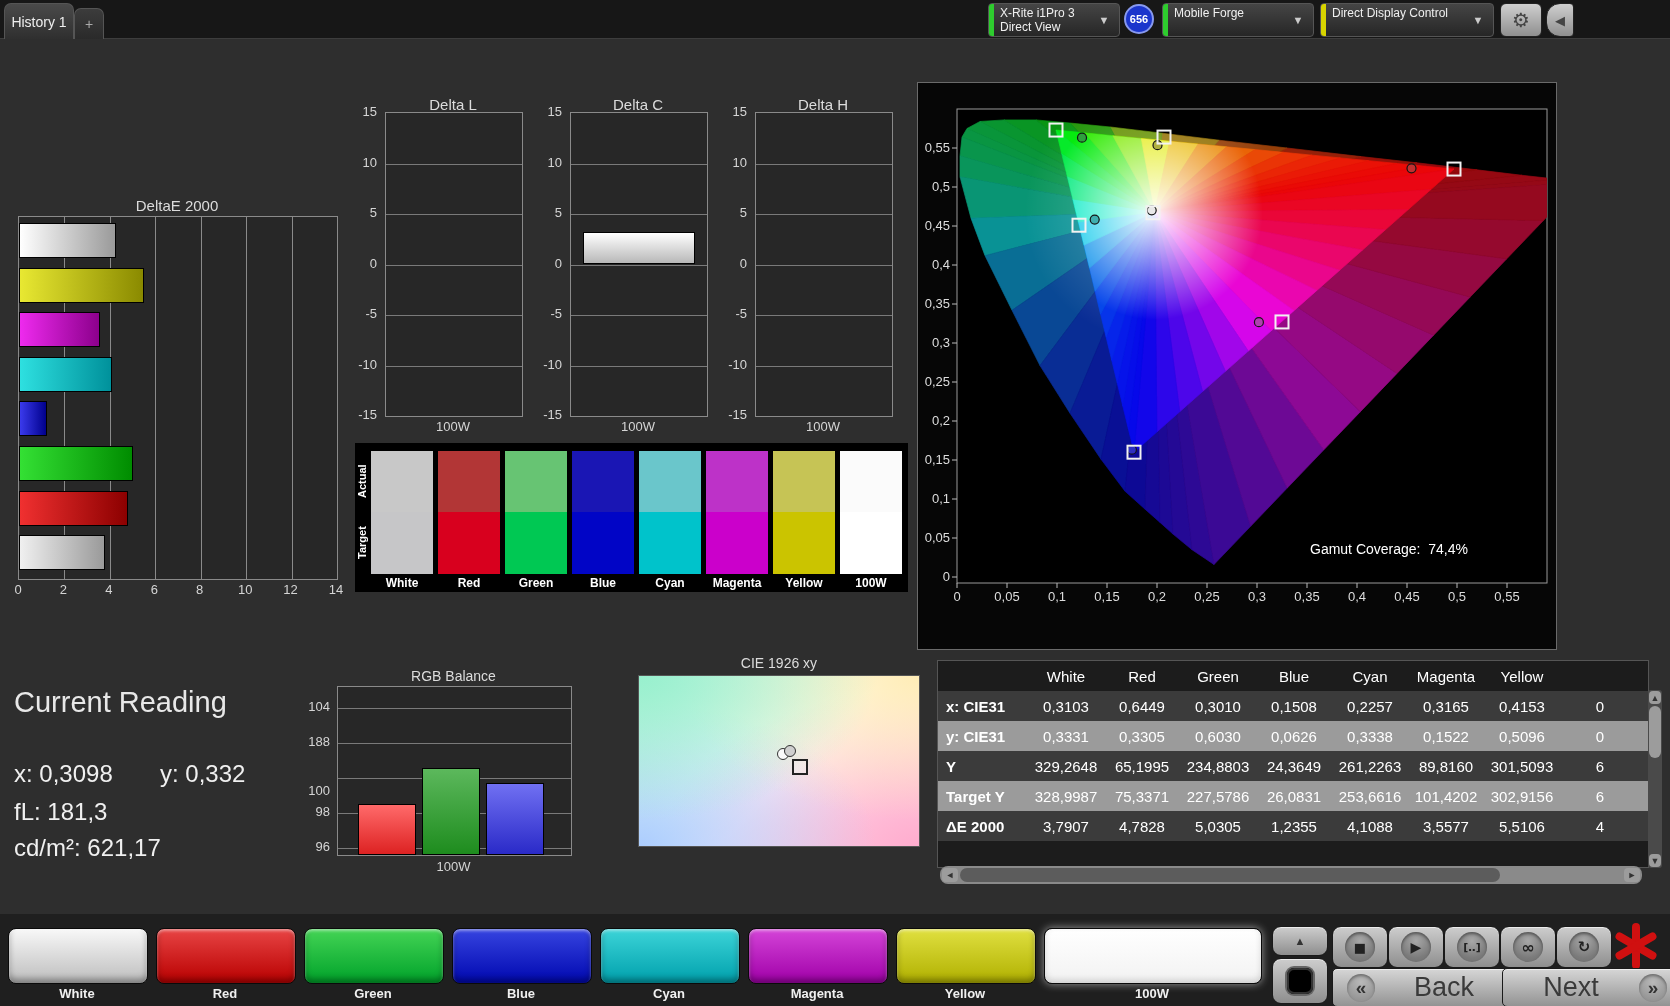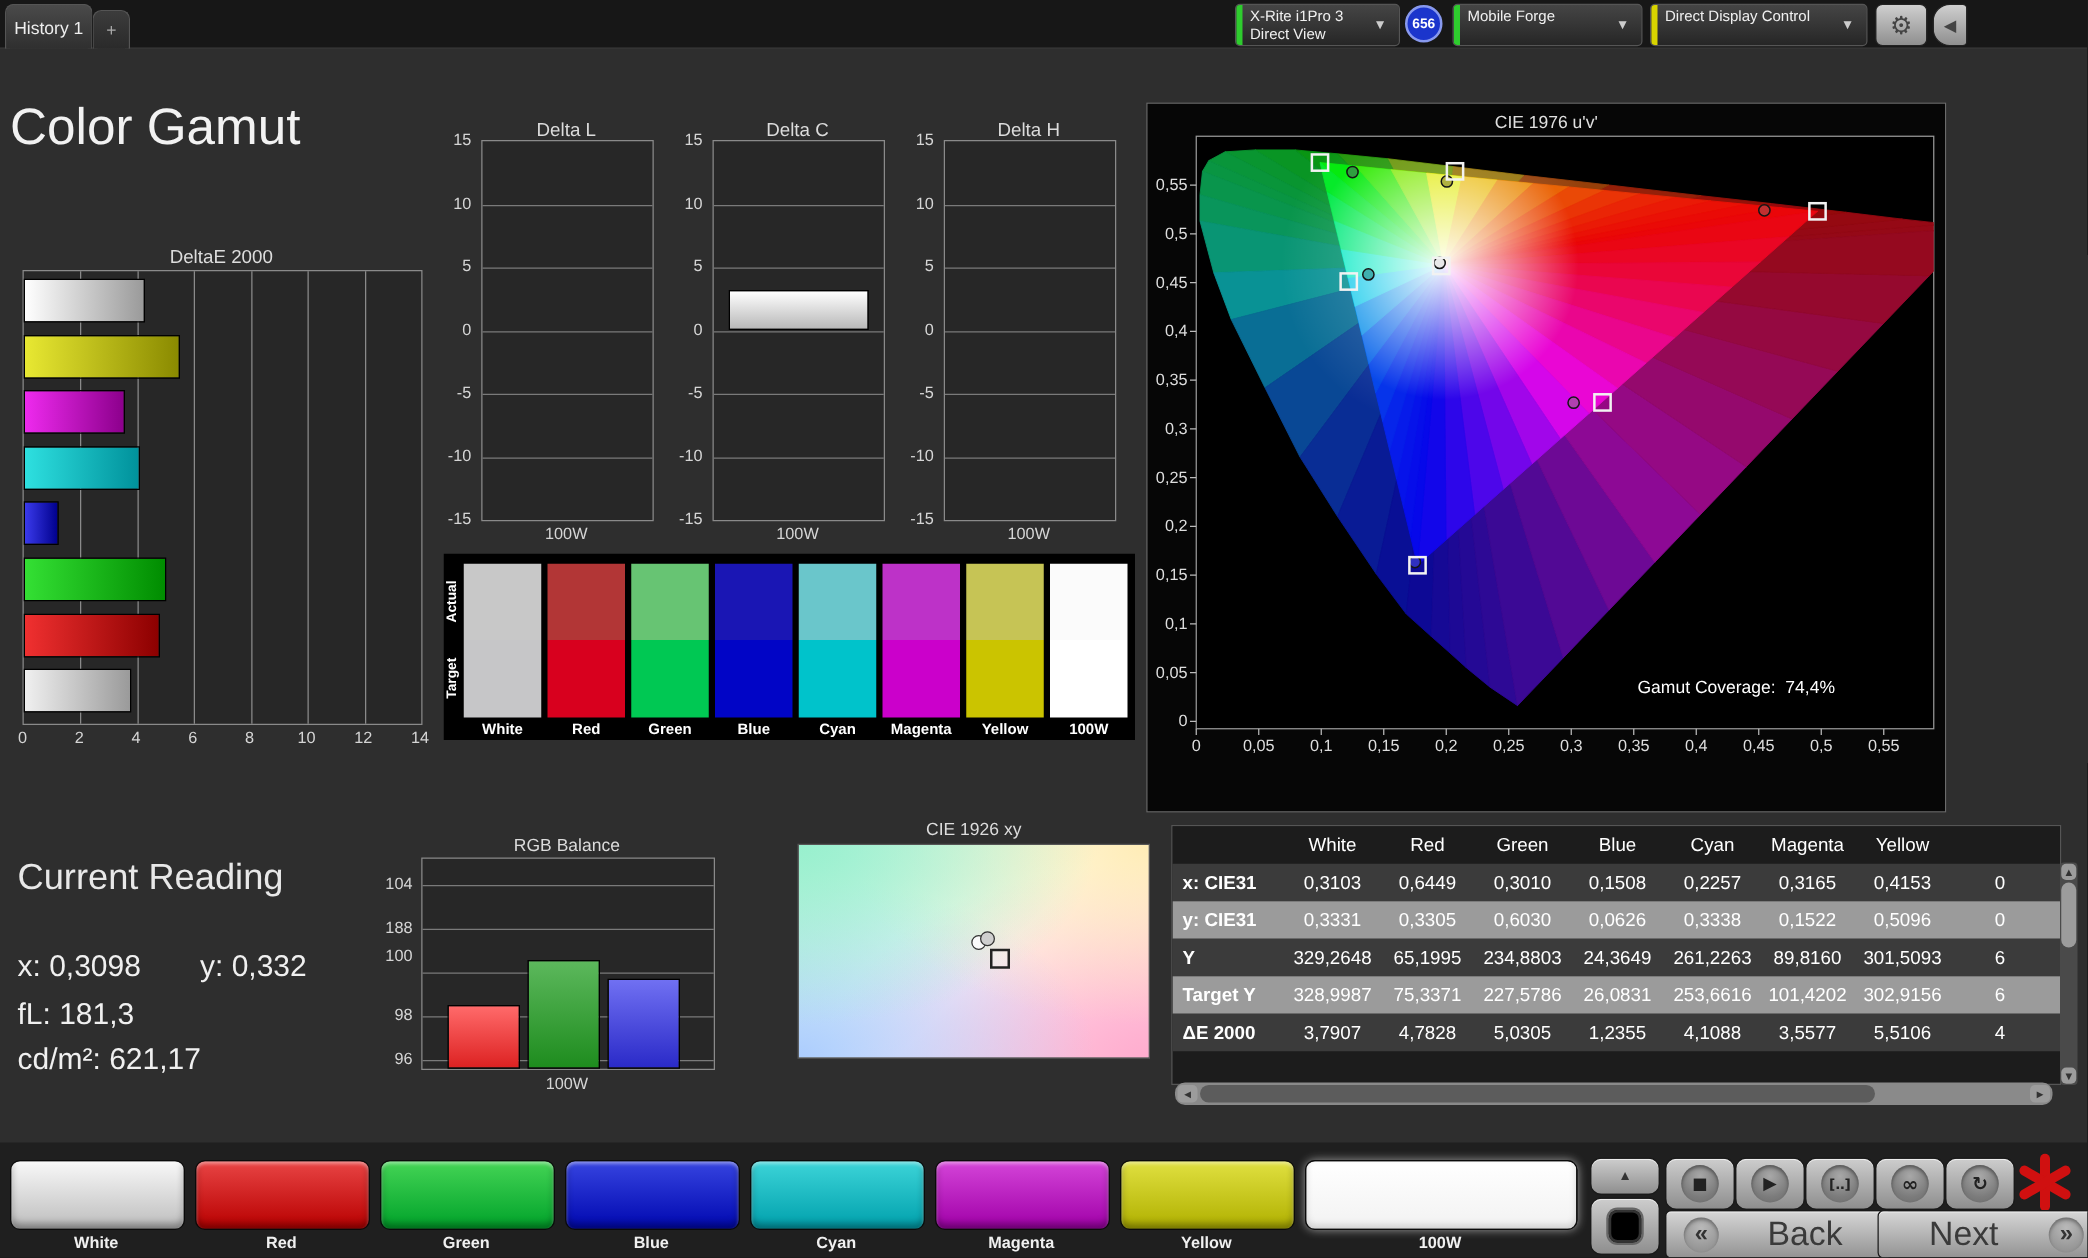--- a/index.html
+++ b/index.html
@@ -120,21 +120,20 @@
       <div class="dropcaret">▼</div>
     </div>
     <div class="topbtn" style="left:1500px;width:40px;">
       <span style="font-family:'DejaVu Sans',sans-serif;font-size:20px;">⚙</span>
     </div>
     <div class="topbtn" style="left:1546px;width:26px;border-radius:14px 4px 4px 14px;">
       <span style="font-size:13px;">◀</span>
     </div>
   </div>
 
-  <div class="abs" style="left:8px;top:78px;font-size:41px;color:#f2f2f2;">Color Gamut</div>
 
   <div class="ctitle" style="left:18px;top:197px;width:318px;">DeltaE 2000</div>
   <div class="plot" id="deltae-plot" style="left:18px;top:216px;width:318px;height:362px;">
       <div class="grid-v" style="left: 45.4286px;"></div>
       <div class="grid-v" style="left: 90.8571px;"></div>
       <div class="grid-v" style="left: 136.286px;"></div>
       <div class="grid-v" style="left: 181.714px;"></div>
       <div class="grid-v" style="left: 227.143px;"></div>
       <div class="grid-v" style="left: 272.571px;"></div>
       <div class="hbar" style="top: 6px; height: 35px; width: 96.7629px; background: linear-gradient(to right, rgb(255, 255, 255), rgb(154, 154, 154));"></div>
@@ -236,21 +235,20 @@
       <div class="sw-lab" style="left: 351px; top: 133px; width: 62px;">Magenta</div>
       <div class="sw" style="left: 418px; top: 8px; width: 62px; height: 61px; background: rgb(198, 196, 85);"></div>
       <div class="sw" style="left: 418px; top: 69px; width: 62px; height: 62px; background: rgb(203, 196, 0);"></div>
       <div class="sw-lab" style="left: 418px; top: 133px; width: 62px;">Yellow</div>
       <div class="sw" style="left: 485px; top: 8px; width: 62px; height: 61px; background: rgb(251, 251, 251);"></div>
       <div class="sw" style="left: 485px; top: 69px; width: 62px; height: 62px; background: rgb(255, 255, 255);"></div>
       <div class="sw-lab" style="left: 485px; top: 133px; width: 62px;">100W</div>
     </div>
 
   <div id="cie-panel">
-    <div id="cie-title">CIE 1976 u'v'</div>
     <svg id="cie-svg" width="638" height="566" style="position:absolute;left:0;top:0;">
         <defs>
           <clipPath id="cpPlot">
             <rect x="39" y="26" width="590" height="474"></rect>
           </clipPath>
           <radialGradient id="wg">
             <stop offset="0%" stop-color="#ffffff" stop-opacity="0.95"></stop>
             <stop offset="100%" stop-color="#ffffff" stop-opacity="0"></stop>
           </radialGradient>
           <clipPath id="cpShoe">
@@ -419,21 +417,21 @@
   <div id="cr-title">Current Reading</div>
   <div class="cr-item" style="left:14px;top:760px;">x: 0,3098</div>
   <div class="cr-item" style="left:160px;top:760px;">y: 0,332</div>
   <div class="cr-item" style="left:14px;top:798px;">fL: 181,3</div>
   <div class="cr-item" style="left:14px;top:834px;">cd/m²: 621,17</div>
 
   <div class="ctitle" style="left:337px;top:668px;width:233px;font-size:14px;">RGB Balance</div>
   <div class="abs" id="rgb-ylabels" style="left:300px;top:686px;width:34px;height:168px;">
       <div class="ylab" style="top: 13px; width: 30px;">104</div>
       <div class="ylab" style="top: 48px; width: 30px;">188</div>
-      <div class="ylab" style="top: 71px; width: 30px;">100</div>
+      <div class="ylab" style="top: 97px; width: 30px;">100</div>
       <div class="ylab" style="top: 118px; width: 30px;">98</div>
       <div class="ylab" style="top: 153px; width: 30px;">96</div>
     </div>
   <div class="plot" id="rgb-plot" style="left:337px;top:686px;width:233px;height:168px;">
       <div class="grid-h" style="top: 21px;"></div>
       <div class="grid-h" style="top: 56px;"></div>
       <div class="grid-h" style="top: 91px;"></div>
       <div class="grid-h" style="top: 126px;"></div>
       <div class="grid-h" style="top: 161px;"></div>
       <div class="vbar" style="left: 20px; width: 58px; top: 117.25px; height: 50.75px; background: linear-gradient(rgb(255, 106, 106), rgb(221, 34, 34));"></div>

